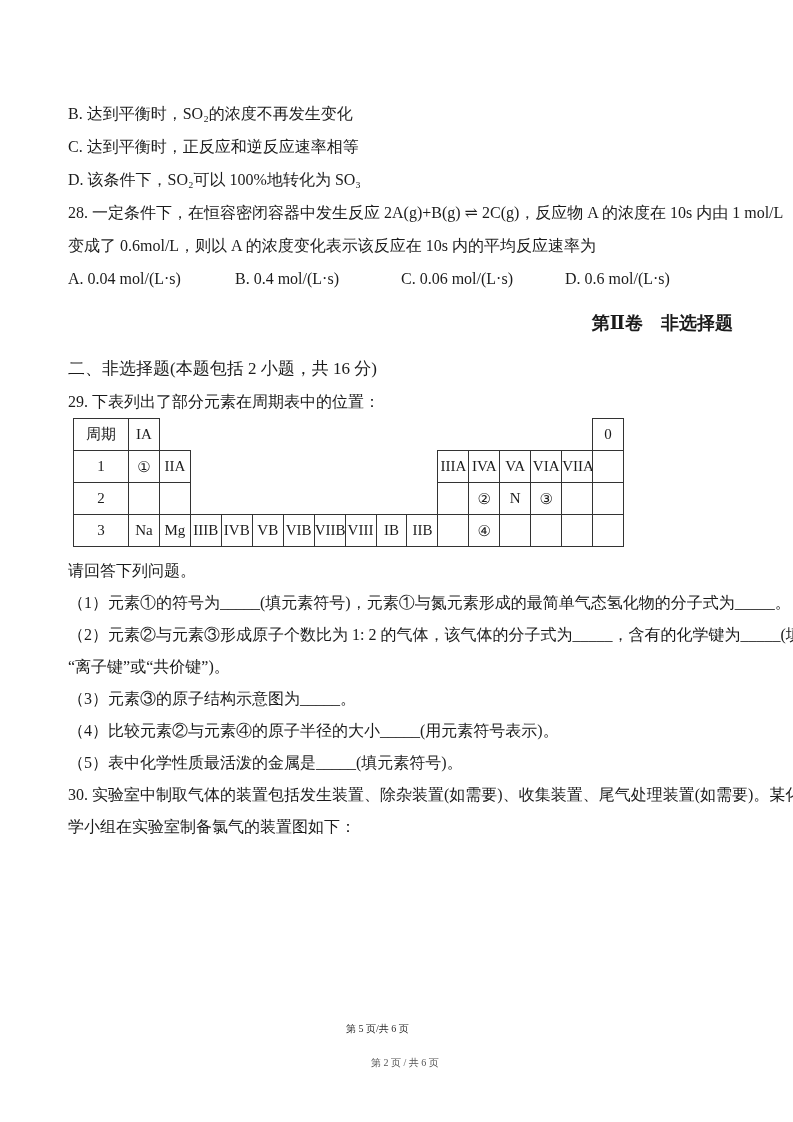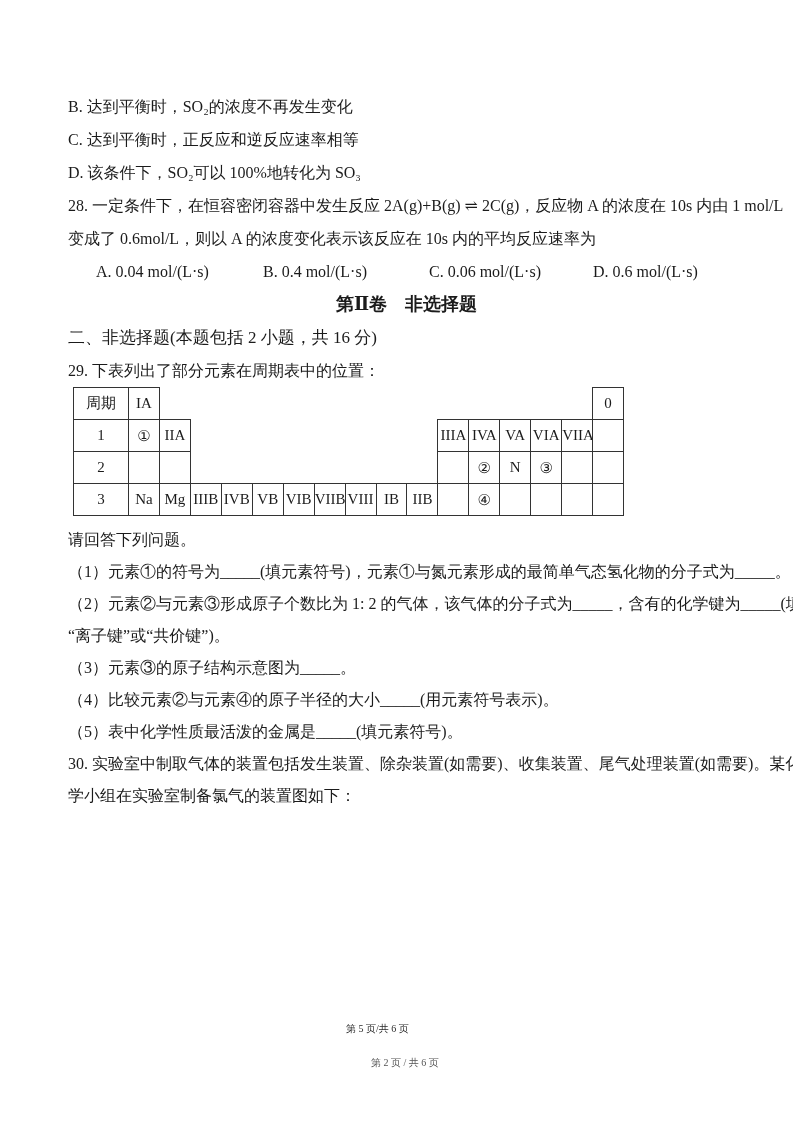--- a/index.html
+++ b/index.html
@@ -6,45 +6,44 @@
   body {
     width: 793px; height: 1122px;
     background: #ffffff;
     position: relative;
     overflow: hidden;
     font-family: "Liberation Serif", "DejaVu Serif", serif;
     color: #1b1b1b;
   }
   .content {
     position: absolute;
-    left: 68px; top: 90px;
+    left: 68px; top: 97px;
     width: 677px;
   }
   .line {
     margin: 0;
     font-size: 16px;
     line-height: 33px;
     white-space: nowrap;
   }
   .options-row {
     display: flex;
     font-size: 16px;
     line-height: 33px;
     white-space: nowrap;
-    margin-left: 28px;
   }
   .opt-a { width: 167px; }
   .opt-b { width: 166px; }
   .opt-c { width: 164px; }
   .part-title {
-    text-align: center;
+    text-align: right;
     font-weight: bold;
     font-size: 18px;
     line-height: 33px;
-    margin: 0;
+    margin: 12px;
     white-space: nowrap;
   }
   .section-header {
     font-weight: normal;
     font-size: 17px;
     line-height: 33px;
     margin: 0;
     white-space: nowrap;
   }
   table.ptable {

